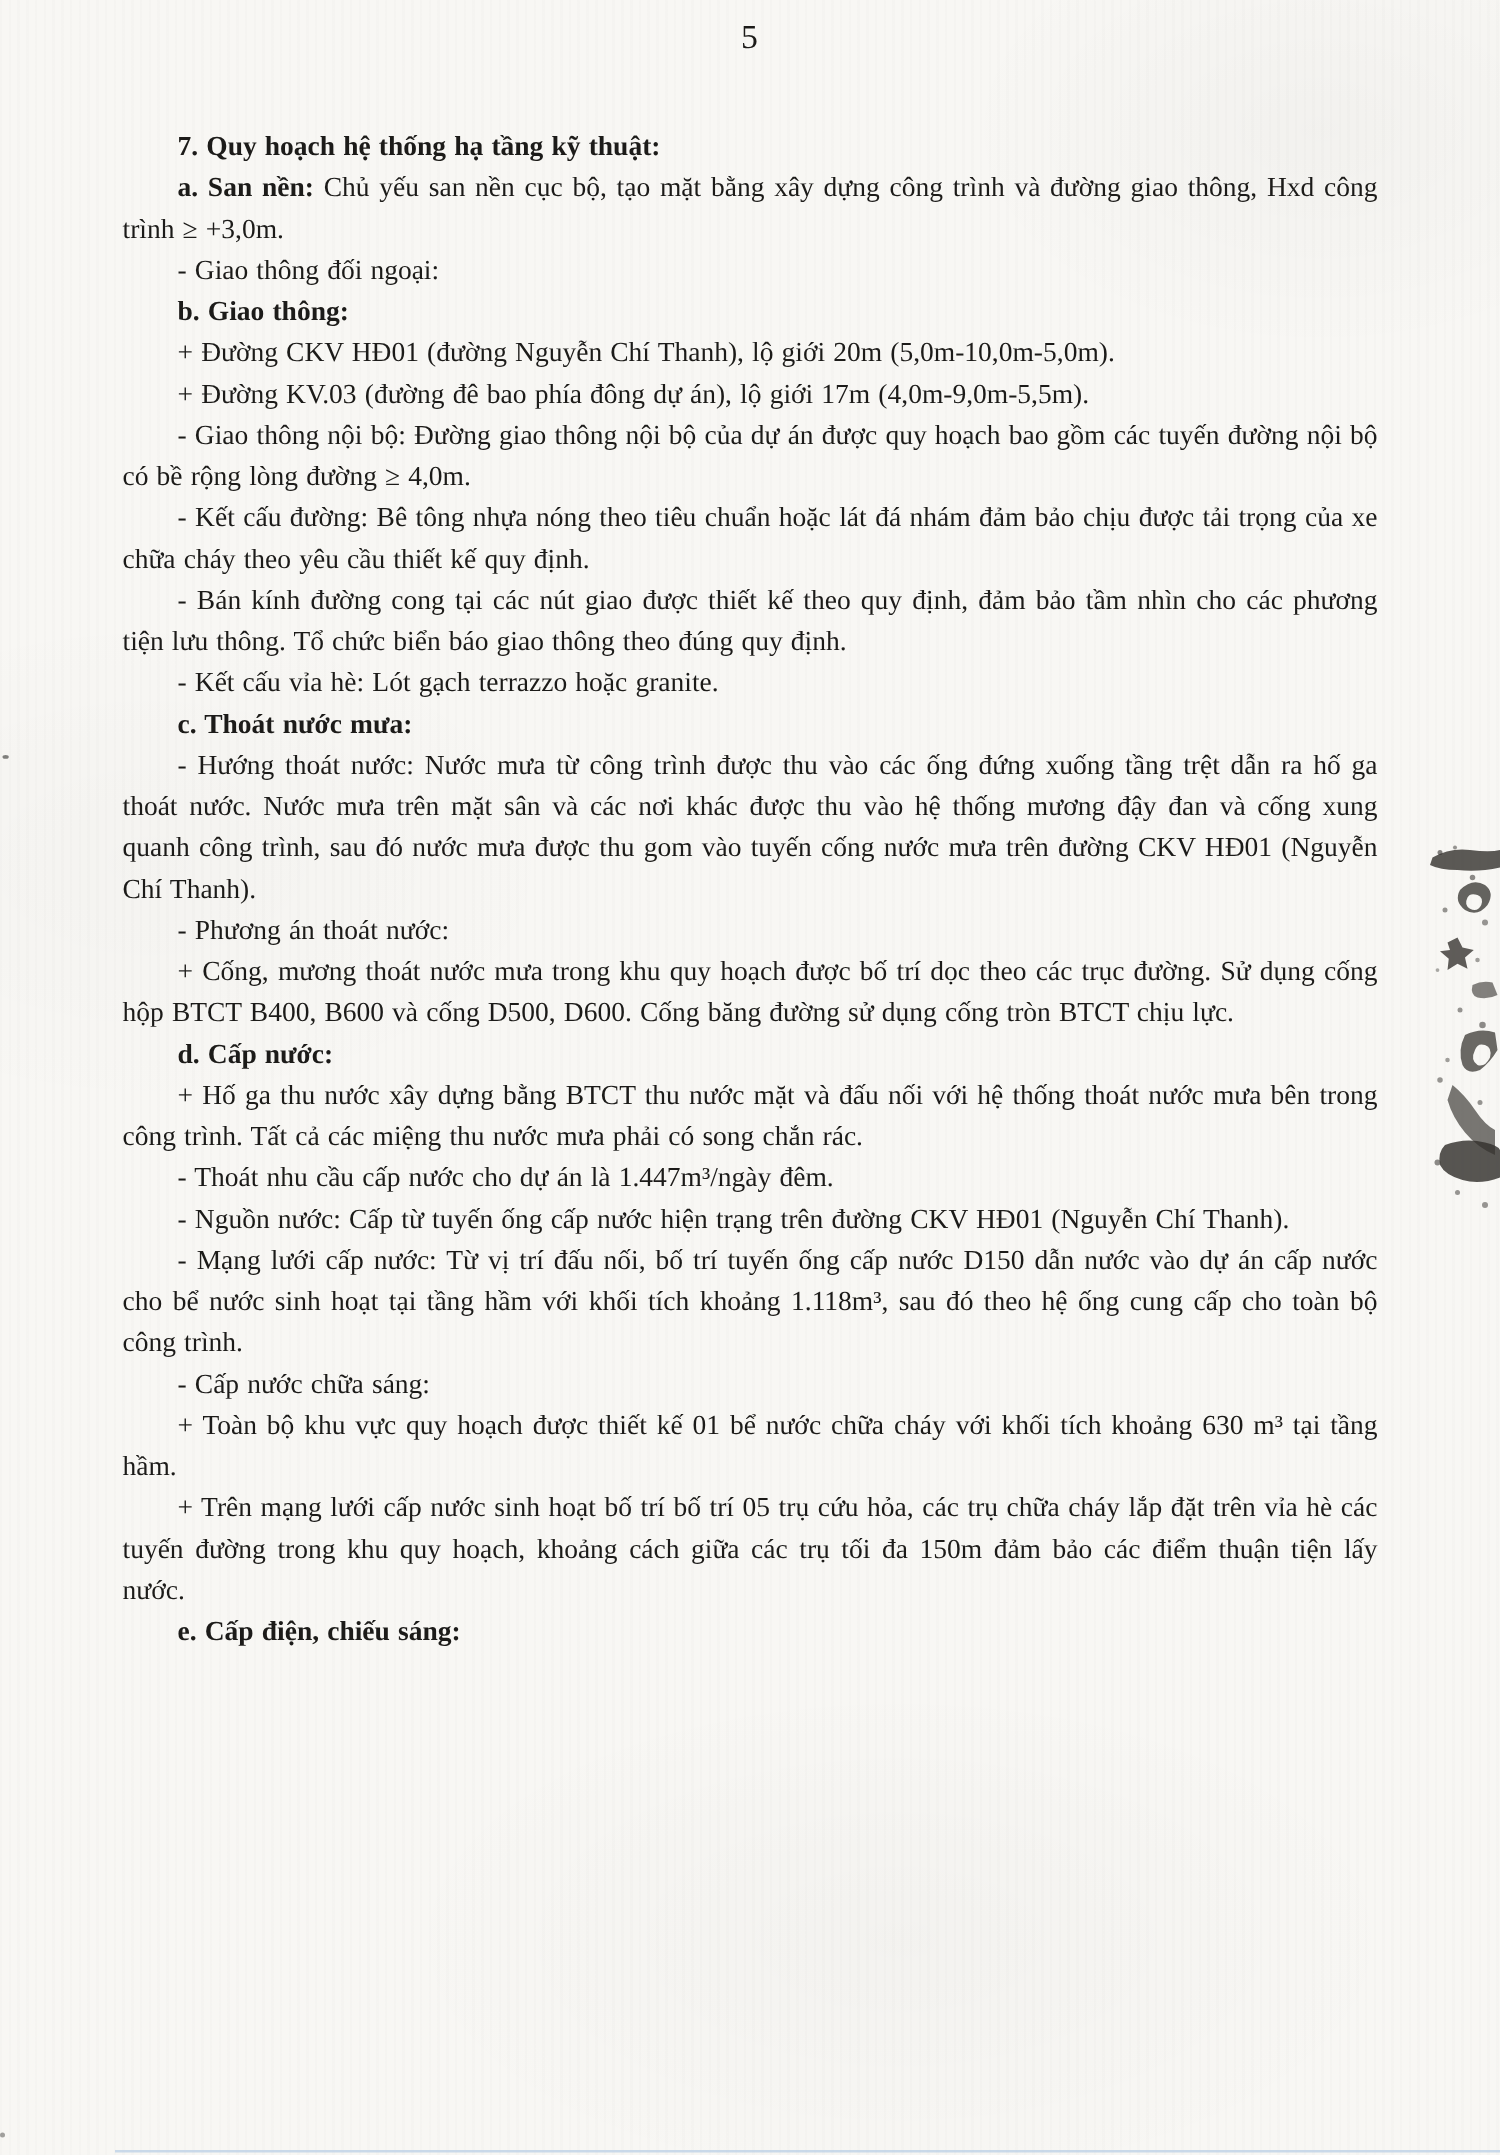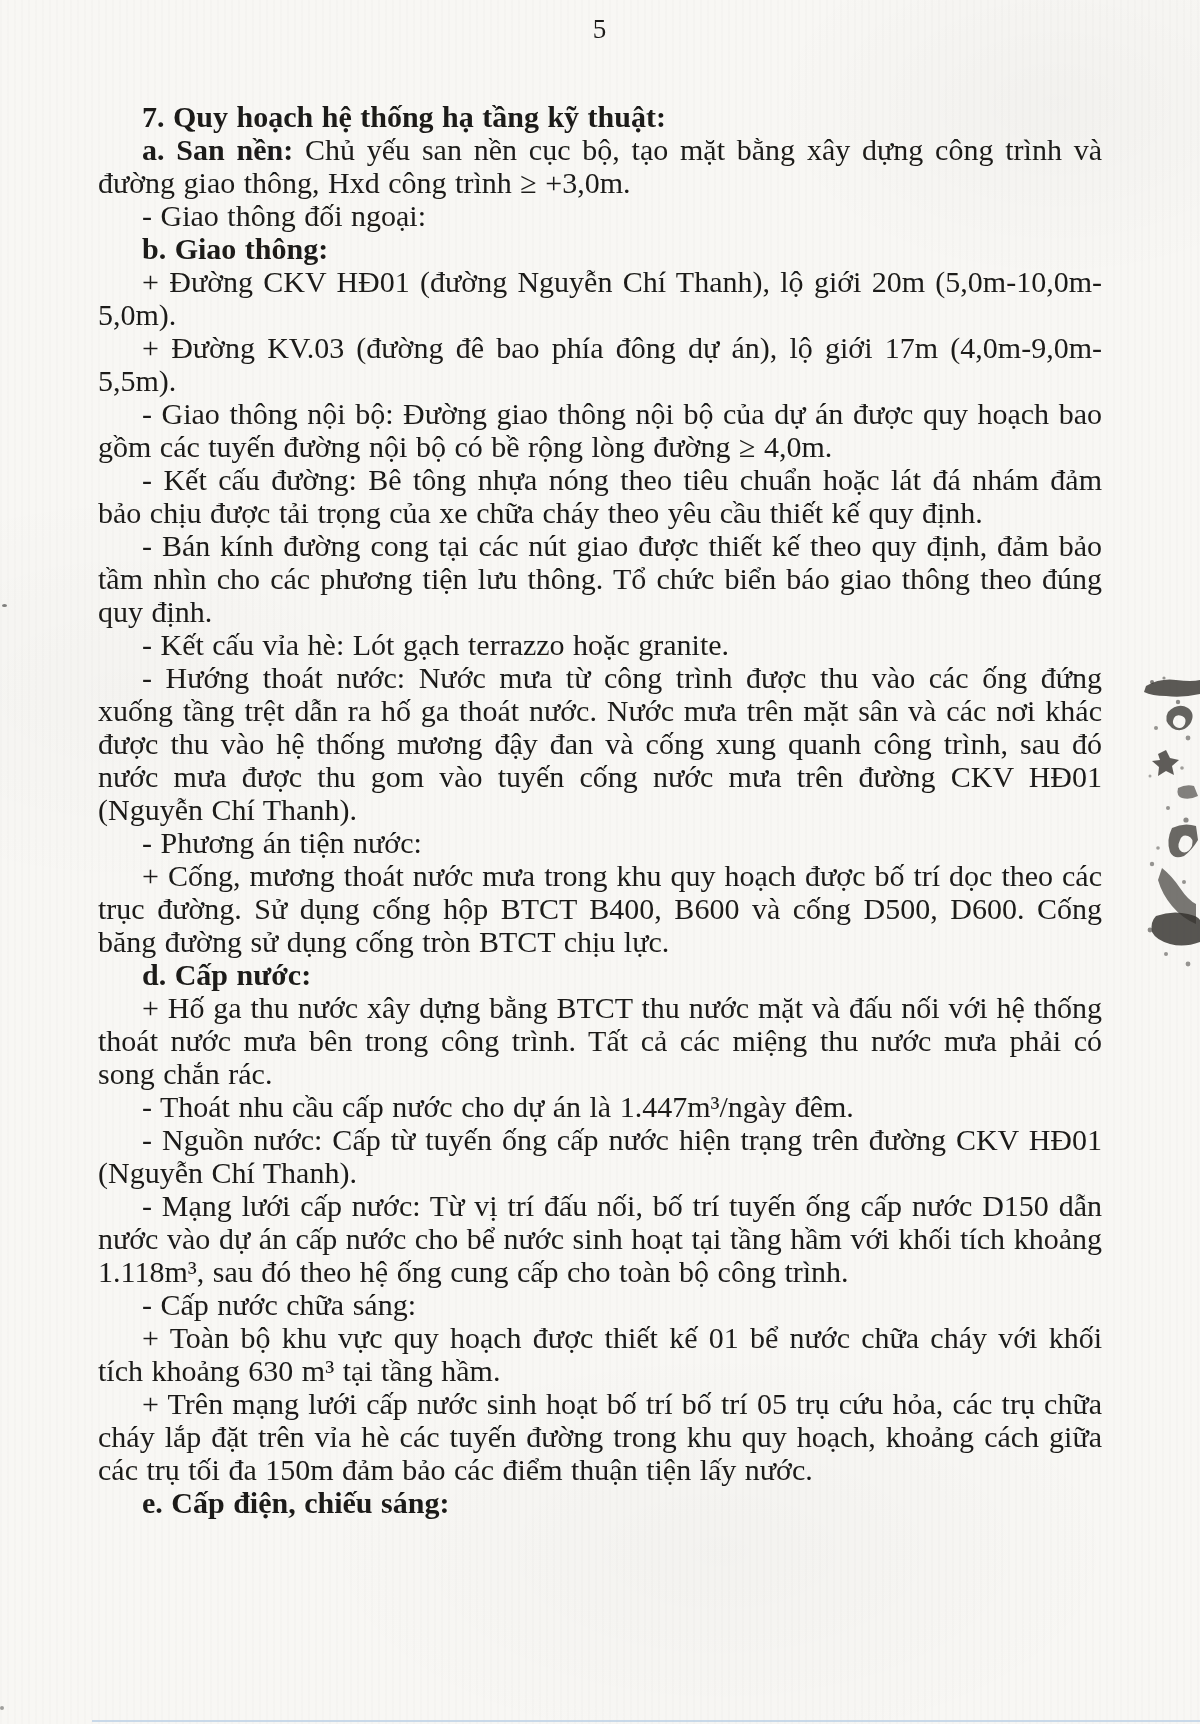--- a/index.html
+++ b/index.html
@@ -33,21 +33,21 @@
   }
   .content {
     position: absolute;
     top: 100px;
     left: 98px;
     width: 1004px;
   }
   .content p {
     margin: 0;
     padding: 0;
-    font-size: 30px;
+    font-size: 22px;
     line-height: 33px;
     text-align: justify;
     text-indent: 44px;
     word-spacing: 1px;
   }
   .content p span.bold {
     font-weight: bold;
   }
   .ink-stain {
     position: absolute;
@@ -95,22 +95,23 @@
       <p><span class="bold">7. Quy hoạch hệ thống hạ tầng kỹ thuật:</span></p>
       <p><span class="bold">a. San nền: </span><span>Chủ yếu san nền cục bộ, tạo mặt bằng xây dựng công trình và đường giao thông, Hxd công trình ≥ +3,0m.</span></p>
       <p><span>- Giao thông đối ngoại:</span></p>
       <p><span class="bold">b. Giao thông:</span></p>
       <p><span>+ Đường CKV HĐ01 (đường Nguyễn Chí Thanh), lộ giới 20m (5,0m-10,0m-5,0m).</span></p>
       <p><span>+ Đường KV.03 (đường đê bao phía đông dự án), lộ giới 17m (4,0m-9,0m-5,5m).</span></p>
       <p><span>- Giao thông nội bộ: Đường giao thông nội bộ của dự án được quy hoạch bao gồm các tuyến đường nội bộ có bề rộng lòng đường ≥ 4,0m.</span></p>
       <p><span>- Kết cấu đường: Bê tông nhựa nóng theo tiêu chuẩn hoặc lát đá nhám đảm bảo chịu được tải trọng của xe chữa cháy theo yêu cầu thiết kế quy định.</span></p>
       <p><span>- Bán kính đường cong tại các nút giao được thiết kế theo quy định, đảm bảo tầm nhìn cho các phương tiện lưu thông. Tổ chức biển báo giao thông theo đúng quy định.</span></p>
       <p><span>- Kết cấu vỉa hè: Lót gạch terrazzo hoặc granite.</span></p>
+      <p><span class="bold">c. Thoát nước mưa:</span></p>
       <p><span>- Hướng thoát nước: Nước mưa từ công trình được thu vào các ống đứng xuống tầng trệt dẫn ra hố ga thoát nước. Nước mưa trên mặt sân và các nơi khác được thu vào hệ thống mương đậy đan và cống xung quanh công trình, sau đó nước mưa được thu gom vào tuyến cống nước mưa trên đường CKV HĐ01 (Nguyễn Chí Thanh).</span></p>
-      <p><span>- Phương án tiện nước:</span></p>
+      <p><span>- Phương án thoát nước:</span></p>
       <p><span>+ Cống, mương thoát nước mưa trong khu quy hoạch được bố trí dọc theo các trục đường. Sử dụng cống hộp BTCT B400, B600 và cống D500, D600. Cống băng đường sử dụng cống tròn BTCT chịu lực.</span></p>
       <p><span class="bold">d. Cấp nước:</span></p>
       <p><span>+ Hố ga thu nước xây dựng bằng BTCT thu nước mặt và đấu nối với hệ thống thoát nước mưa bên trong công trình. Tất cả các miệng thu nước mưa phải có song chắn rác.</span></p>
       <p><span>- Thoát nhu cầu cấp nước cho dự án là 1.447m³/ngày đêm.</span></p>
       <p><span>- Nguồn nước: Cấp từ tuyến ống cấp nước hiện trạng trên đường CKV HĐ01 (Nguyễn Chí Thanh).</span></p>
       <p><span>- Mạng lưới cấp nước: Từ vị trí đấu nối, bố trí tuyến ống cấp nước D150 dẫn nước vào dự án cấp nước cho bể nước sinh hoạt tại tầng hầm với khối tích khoảng 1.118m³, sau đó theo hệ ống cung cấp cho toàn bộ công trình.</span></p>
       <p><span>- Cấp nước chữa sáng:</span></p>
       <p><span>+ Toàn bộ khu vực quy hoạch được thiết kế 01 bể nước chữa cháy với khối tích khoảng 630 m³ tại tầng hầm.</span></p>
       <p><span>+ Trên mạng lưới cấp nước sinh hoạt bố trí bố trí 05 trụ cứu hỏa, các trụ chữa cháy lắp đặt trên vỉa hè các tuyến đường trong khu quy hoạch, khoảng cách giữa các trụ tối đa 150m đảm bảo các điểm thuận tiện lấy nước.</span></p>
       <p><span class="bold">e. Cấp điện, chiếu sáng:</span></p>

